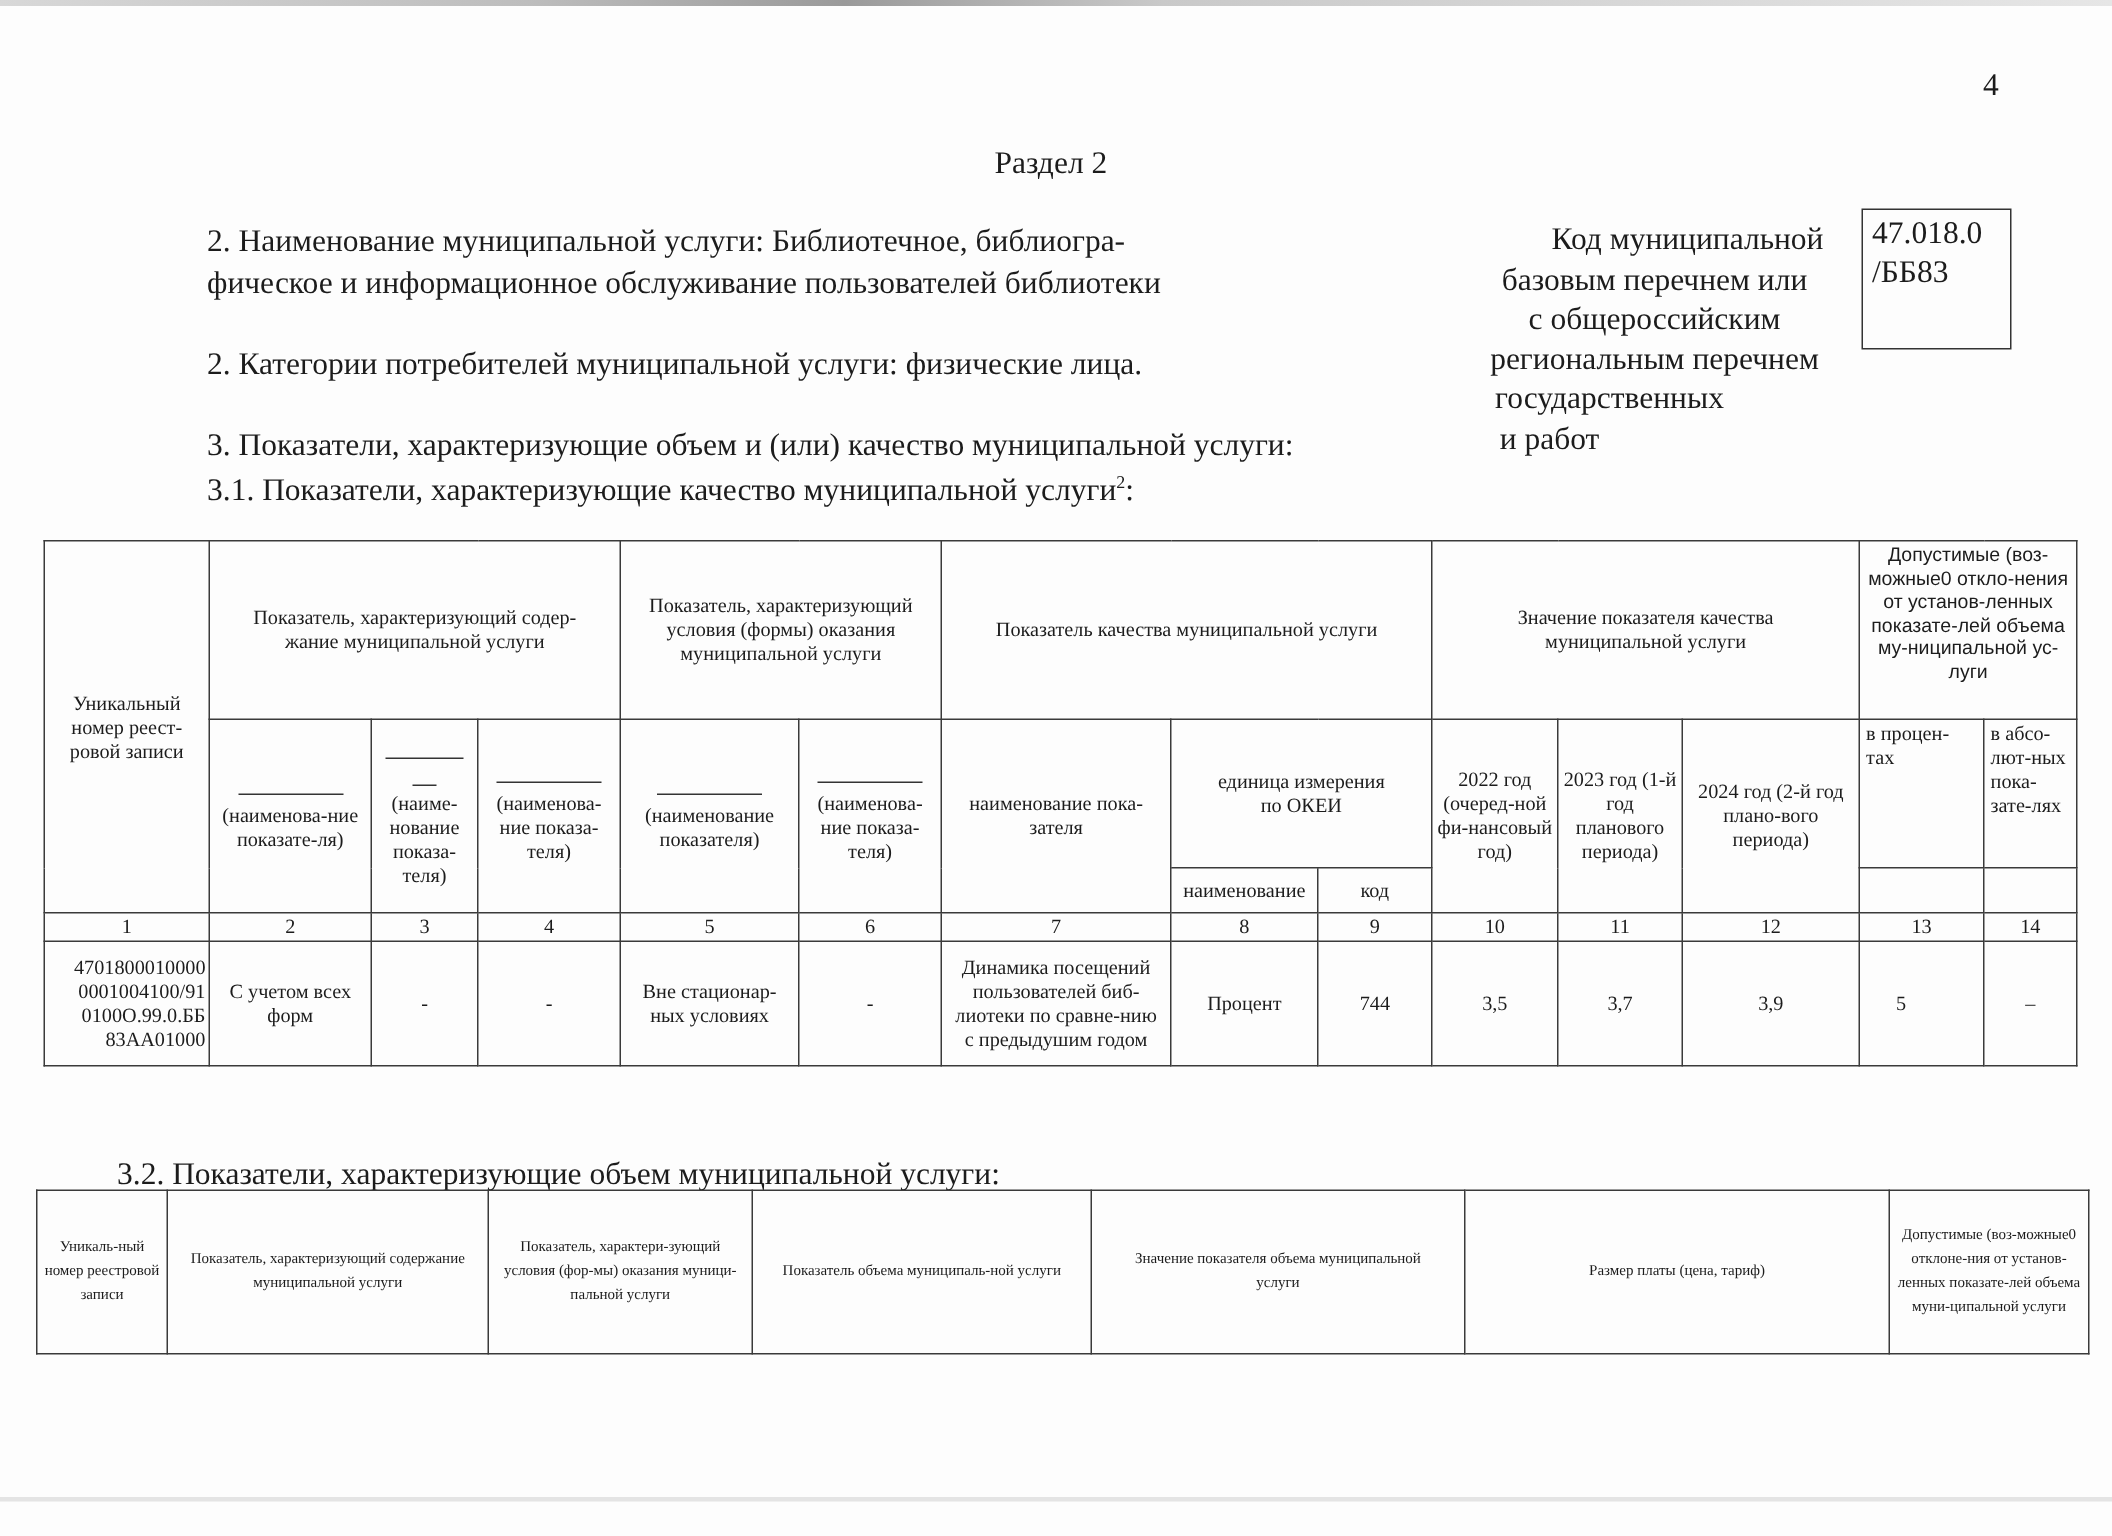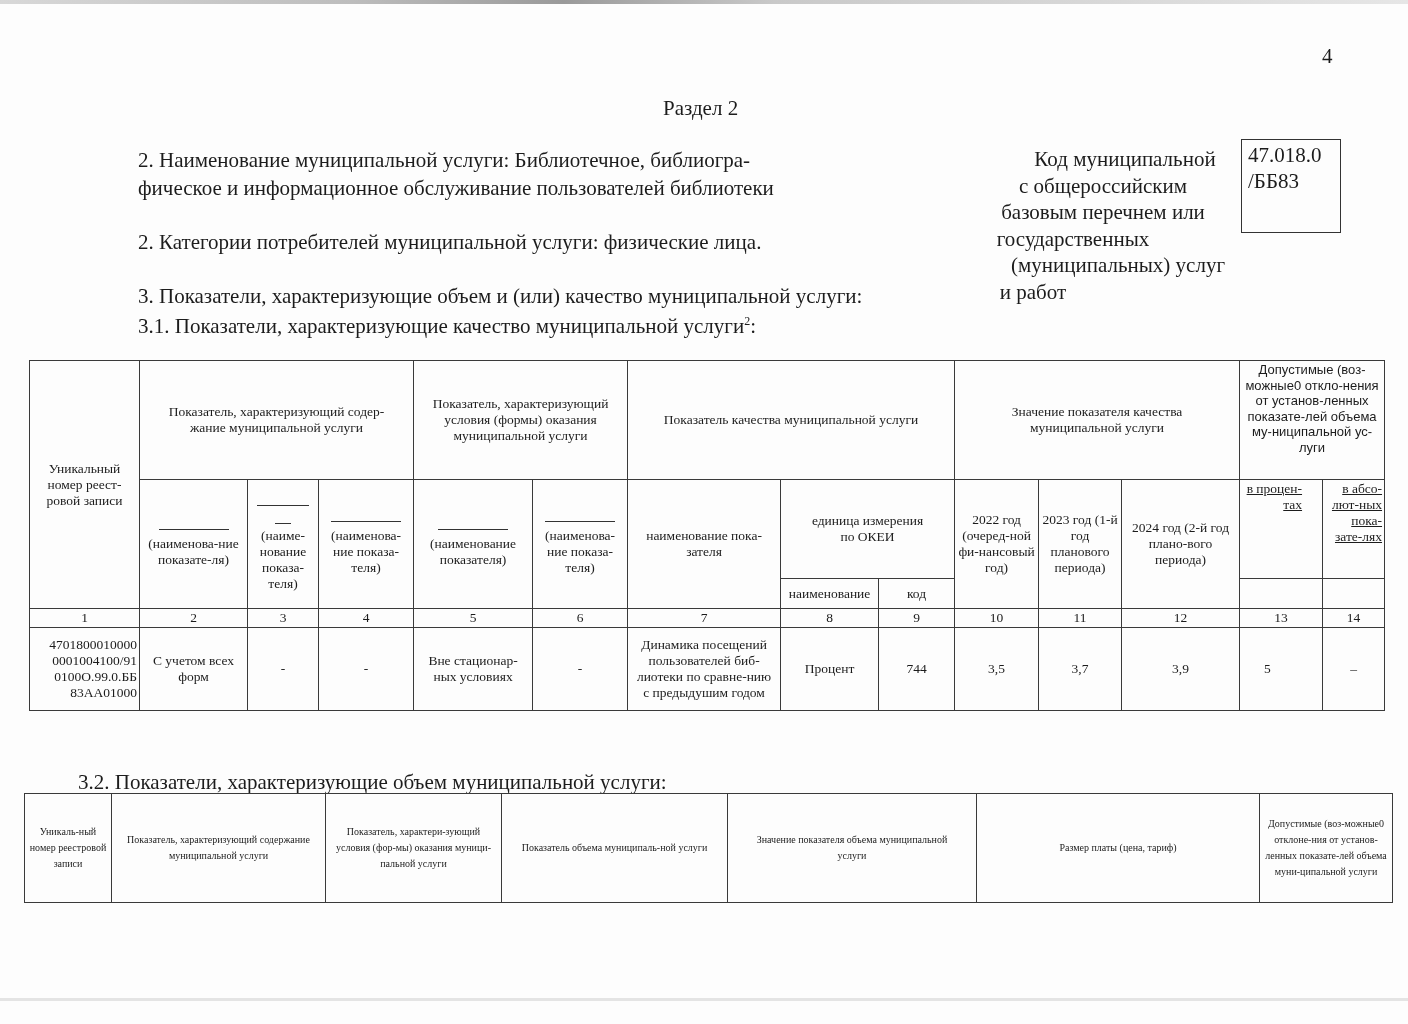--- a/index.html
+++ b/index.html
@@ -13,21 +13,21 @@
     .scan-bottom { position:absolute; left:0; top:998px; width:1408px; height:3px; background:#e4e4e4; }
     .abs { position:absolute; }
     .page-num { left:1322px; top:44px; font-size:21px; }
     .section-title { left:663px; top:96px; font-size:21px; }
     .para { font-size:21px; line-height:28px; left:138px; white-space:nowrap; }
     .code-label { left:978px; top:146px; width:250px; font-size:21px; line-height:26.5px; text-align:center; }
     .code-box { left:1241px; top:139px; width:100px; height:94px; border:1.5px solid #333; font-size:21px; line-height:26px; padding:2px 0 0 6px; box-sizing:border-box; }
     table { border-collapse:collapse; position:absolute; table-layout:fixed; }
     td { border:1.3px solid #3a3a3a; text-align:center; vertical-align:middle; padding:1px 2px; font-size:13.5px; line-height:16px; box-sizing:border-box; overflow:hidden; }
     .sans { font-family:"Liberation Sans", sans-serif; font-size:13px; line-height:15.5px; }
-    .topleft { vertical-align:top; text-align:right; padding-left:4px;text-decoration:underline; }
+    .topleft { vertical-align:top; text-align:left; padding-left:4px; }
     .dash-line { display:inline-block; border-top:1px solid #333; width:52px; margin-bottom:2px; }
     .small-dash { display:inline-block; border-top:1px solid #333; width:16px; }
     .t1 { left:29px; top:360px; width:1355px; }
     .t2 { left:24px; top:793px; width:1368px; }
     .t2 td { font-size:10px; line-height:16px; }
     .sub32 { left:78px; top:770px; font-size:21px; }
   </style>
 </head>
 <body>
 
@@ -38,24 +38,24 @@
 <div class="abs section-title">Раздел 2</div>
 
 <div class="abs para" style="top:146px;">2.  Наименование муниципальной услуги: Библиотечное, библиогра-</div>
 <div class="abs para" style="top:174px;">фическое и информационное обслуживание пользователей библиотеки</div>
 <div class="abs para" style="top:228px;">2. Категории потребителей муниципальной  услуги: физические лица.</div>
 <div class="abs para" style="top:282px;">3. Показатели, характеризующие объем и (или) качество муниципальной услуги:</div>
 <div class="abs para" style="top:307px;"><span>3.1. Показатели, характеризующие качество муниципальной услуги</span><sup style="font-size:12px;">2</sup><span>:</span></div>
 
 <div class="abs code-label">
   <div style="padding-left:44px;">Код муниципальной</div>
+  <div>базовым перечнем или</div>
   <div>с общероссийским</div>
-  <div>базовым перечнем или</div>
+  <div>региональным перечнем</div>
   <div style="padding-right:60px;font-family:Liberation Serif, serif;">государственных</div>
-  <div style="padding-left:30px;">(муниципальных) услуг</div>
   <div style="padding-right:140px;">и работ</div>
 </div>
 <div class="abs code-box">
   <div>47.018.0</div>
   <div>/ББ83</div>
 </div>
 
 <table class="t1">
   <colgroup>
     <col style="width:110px">

